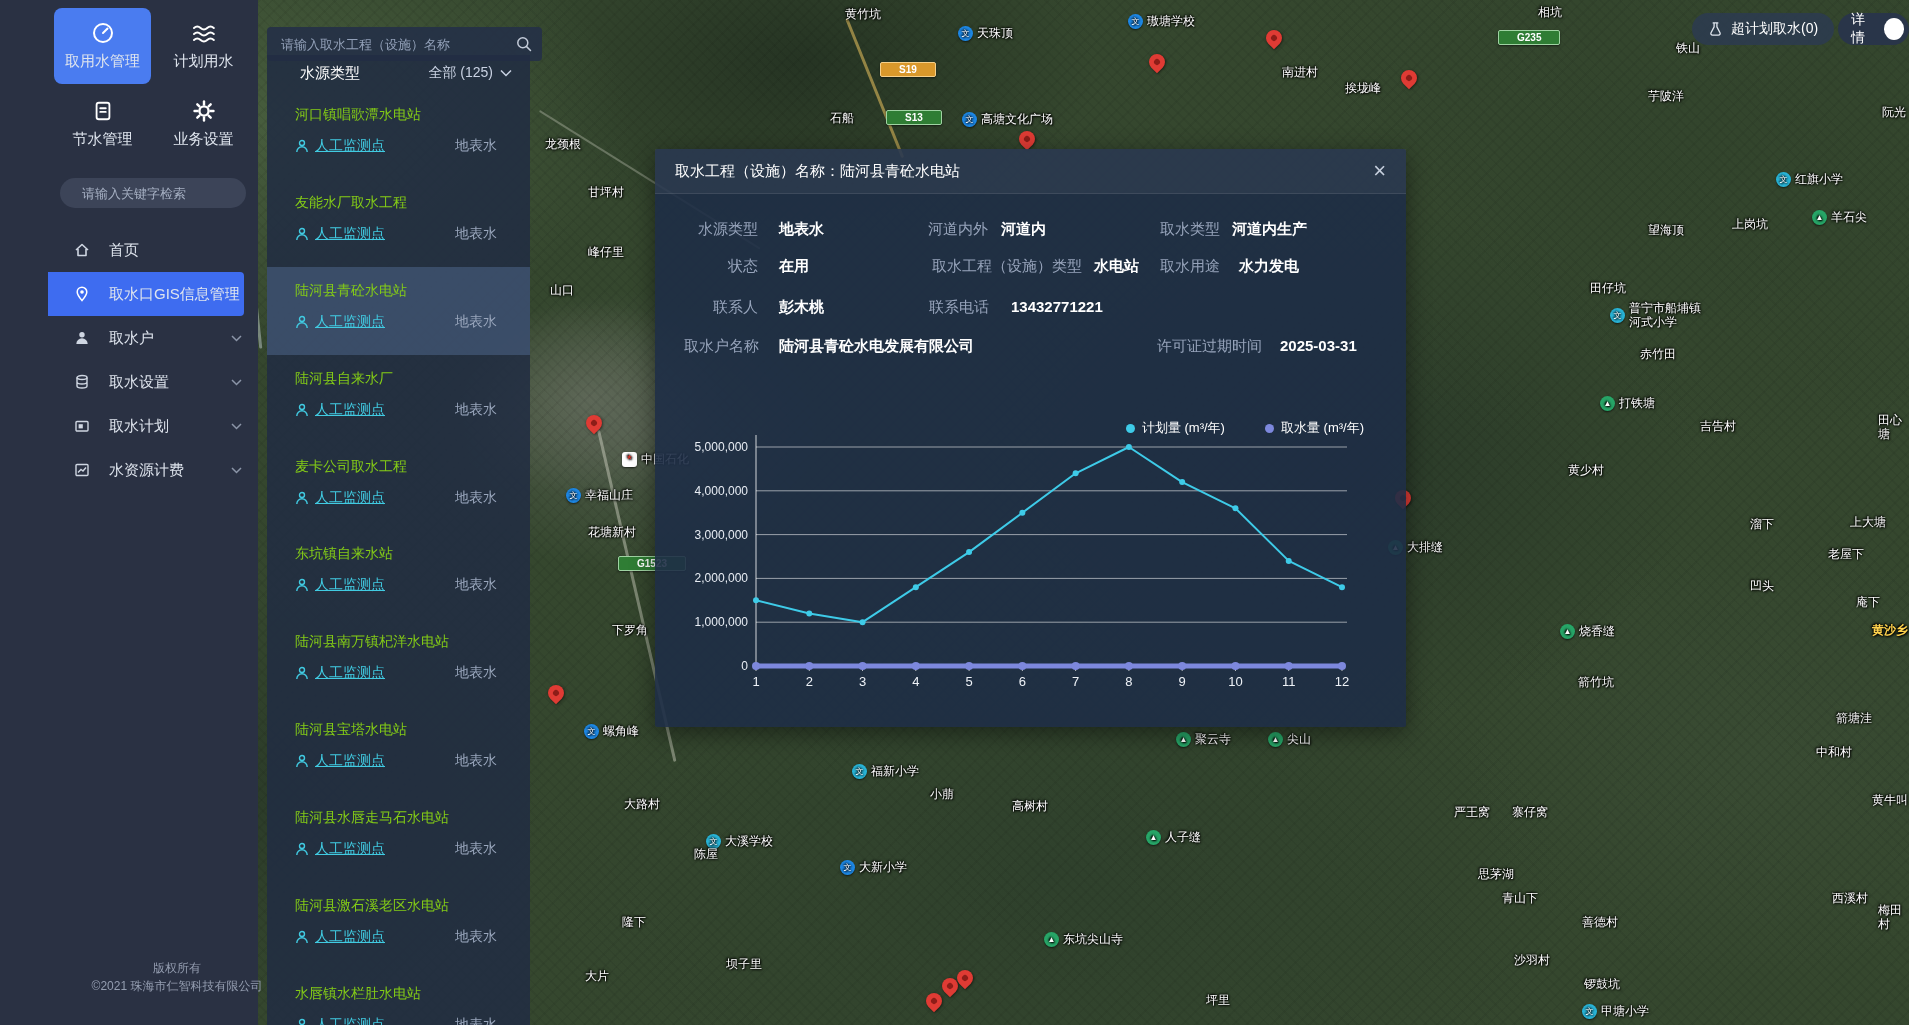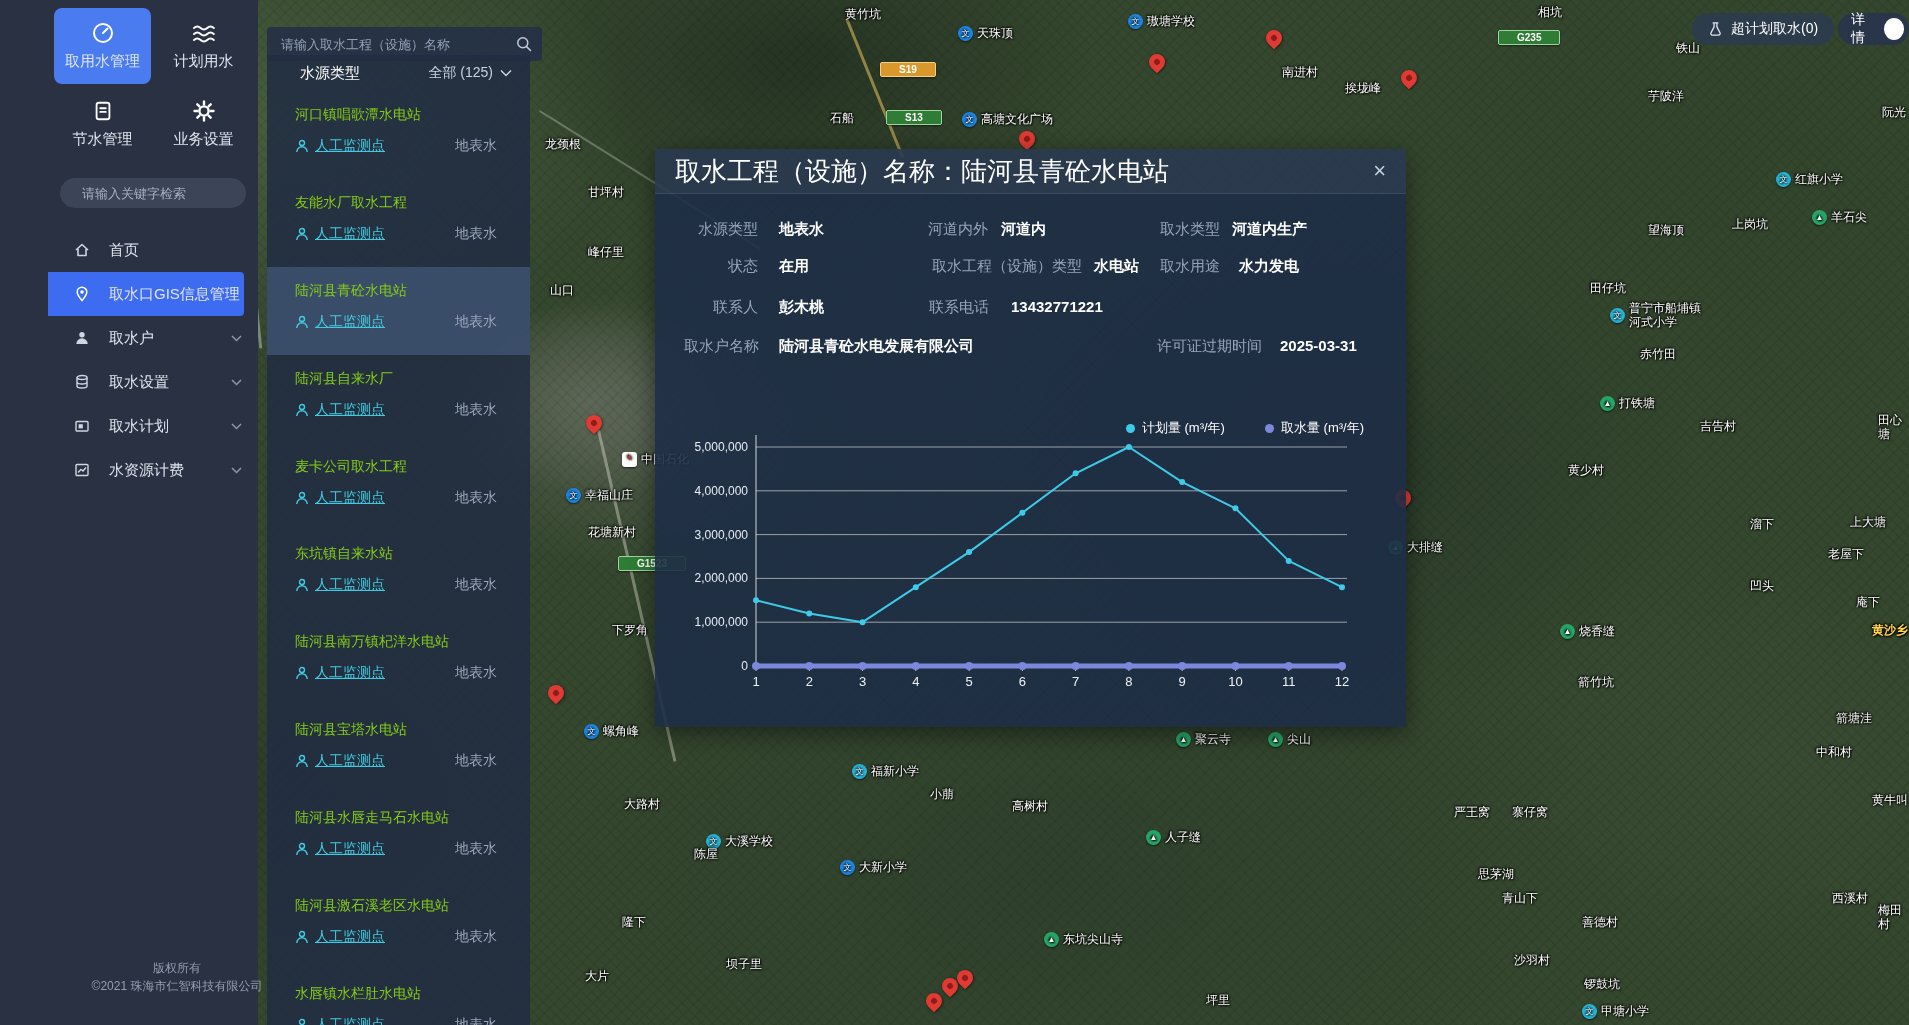--- a/index.html
+++ b/index.html
@@ -88,21 +88,21 @@
   .stn-title{font-size:14px;color:#84cc16;margin-bottom:13px;}
   .stn-row2{display:flex;align-items:center;}
   .stn-link{font-size:14px;color:#41cbe2;text-decoration:underline;margin-left:6px;cursor:pointer;}
   .stn-src{margin-left:auto;font-size:14px;color:#9aa7bd;}
 
   
   .modal{position:absolute;left:655px;top:149px;width:751px;height:578px;z-index:40;
     background:rgba(30,45,70,.9);border-radius:2px;box-shadow:0 6px 24px rgba(0,0,0,.45);}
   .modal-titlebar{height:44px;display:flex;align-items:center;padding:0 20px;
     background:rgba(255,255,255,.05);border-bottom:1px solid rgba(255,255,255,.09);}
-  .modal-title{color:#fff;font-size:26px;}
+  .modal-title{color:#fff;font-size:15px;}
   .modal-close{margin-left:auto;color:#c6cfdd;font-size:22px;line-height:1;cursor:pointer;}
   .fld{position:absolute;font-size:15px;white-space:nowrap;}
   .fld.lab{color:#97a4bb;}
   .fld.val{color:#fff;font-weight:bold;}
   .legend{position:absolute;top:270px;right:42px;display:flex;gap:40px;z-index:2;}
   .lg-item{display:flex;align-items:center;gap:7px;color:#fff;font-size:13px;}
   .lg-dot{width:9px;height:9px;border-radius:50%;}
   .chart-svg{position:absolute;inset:0;}
 </style>
 </head>

